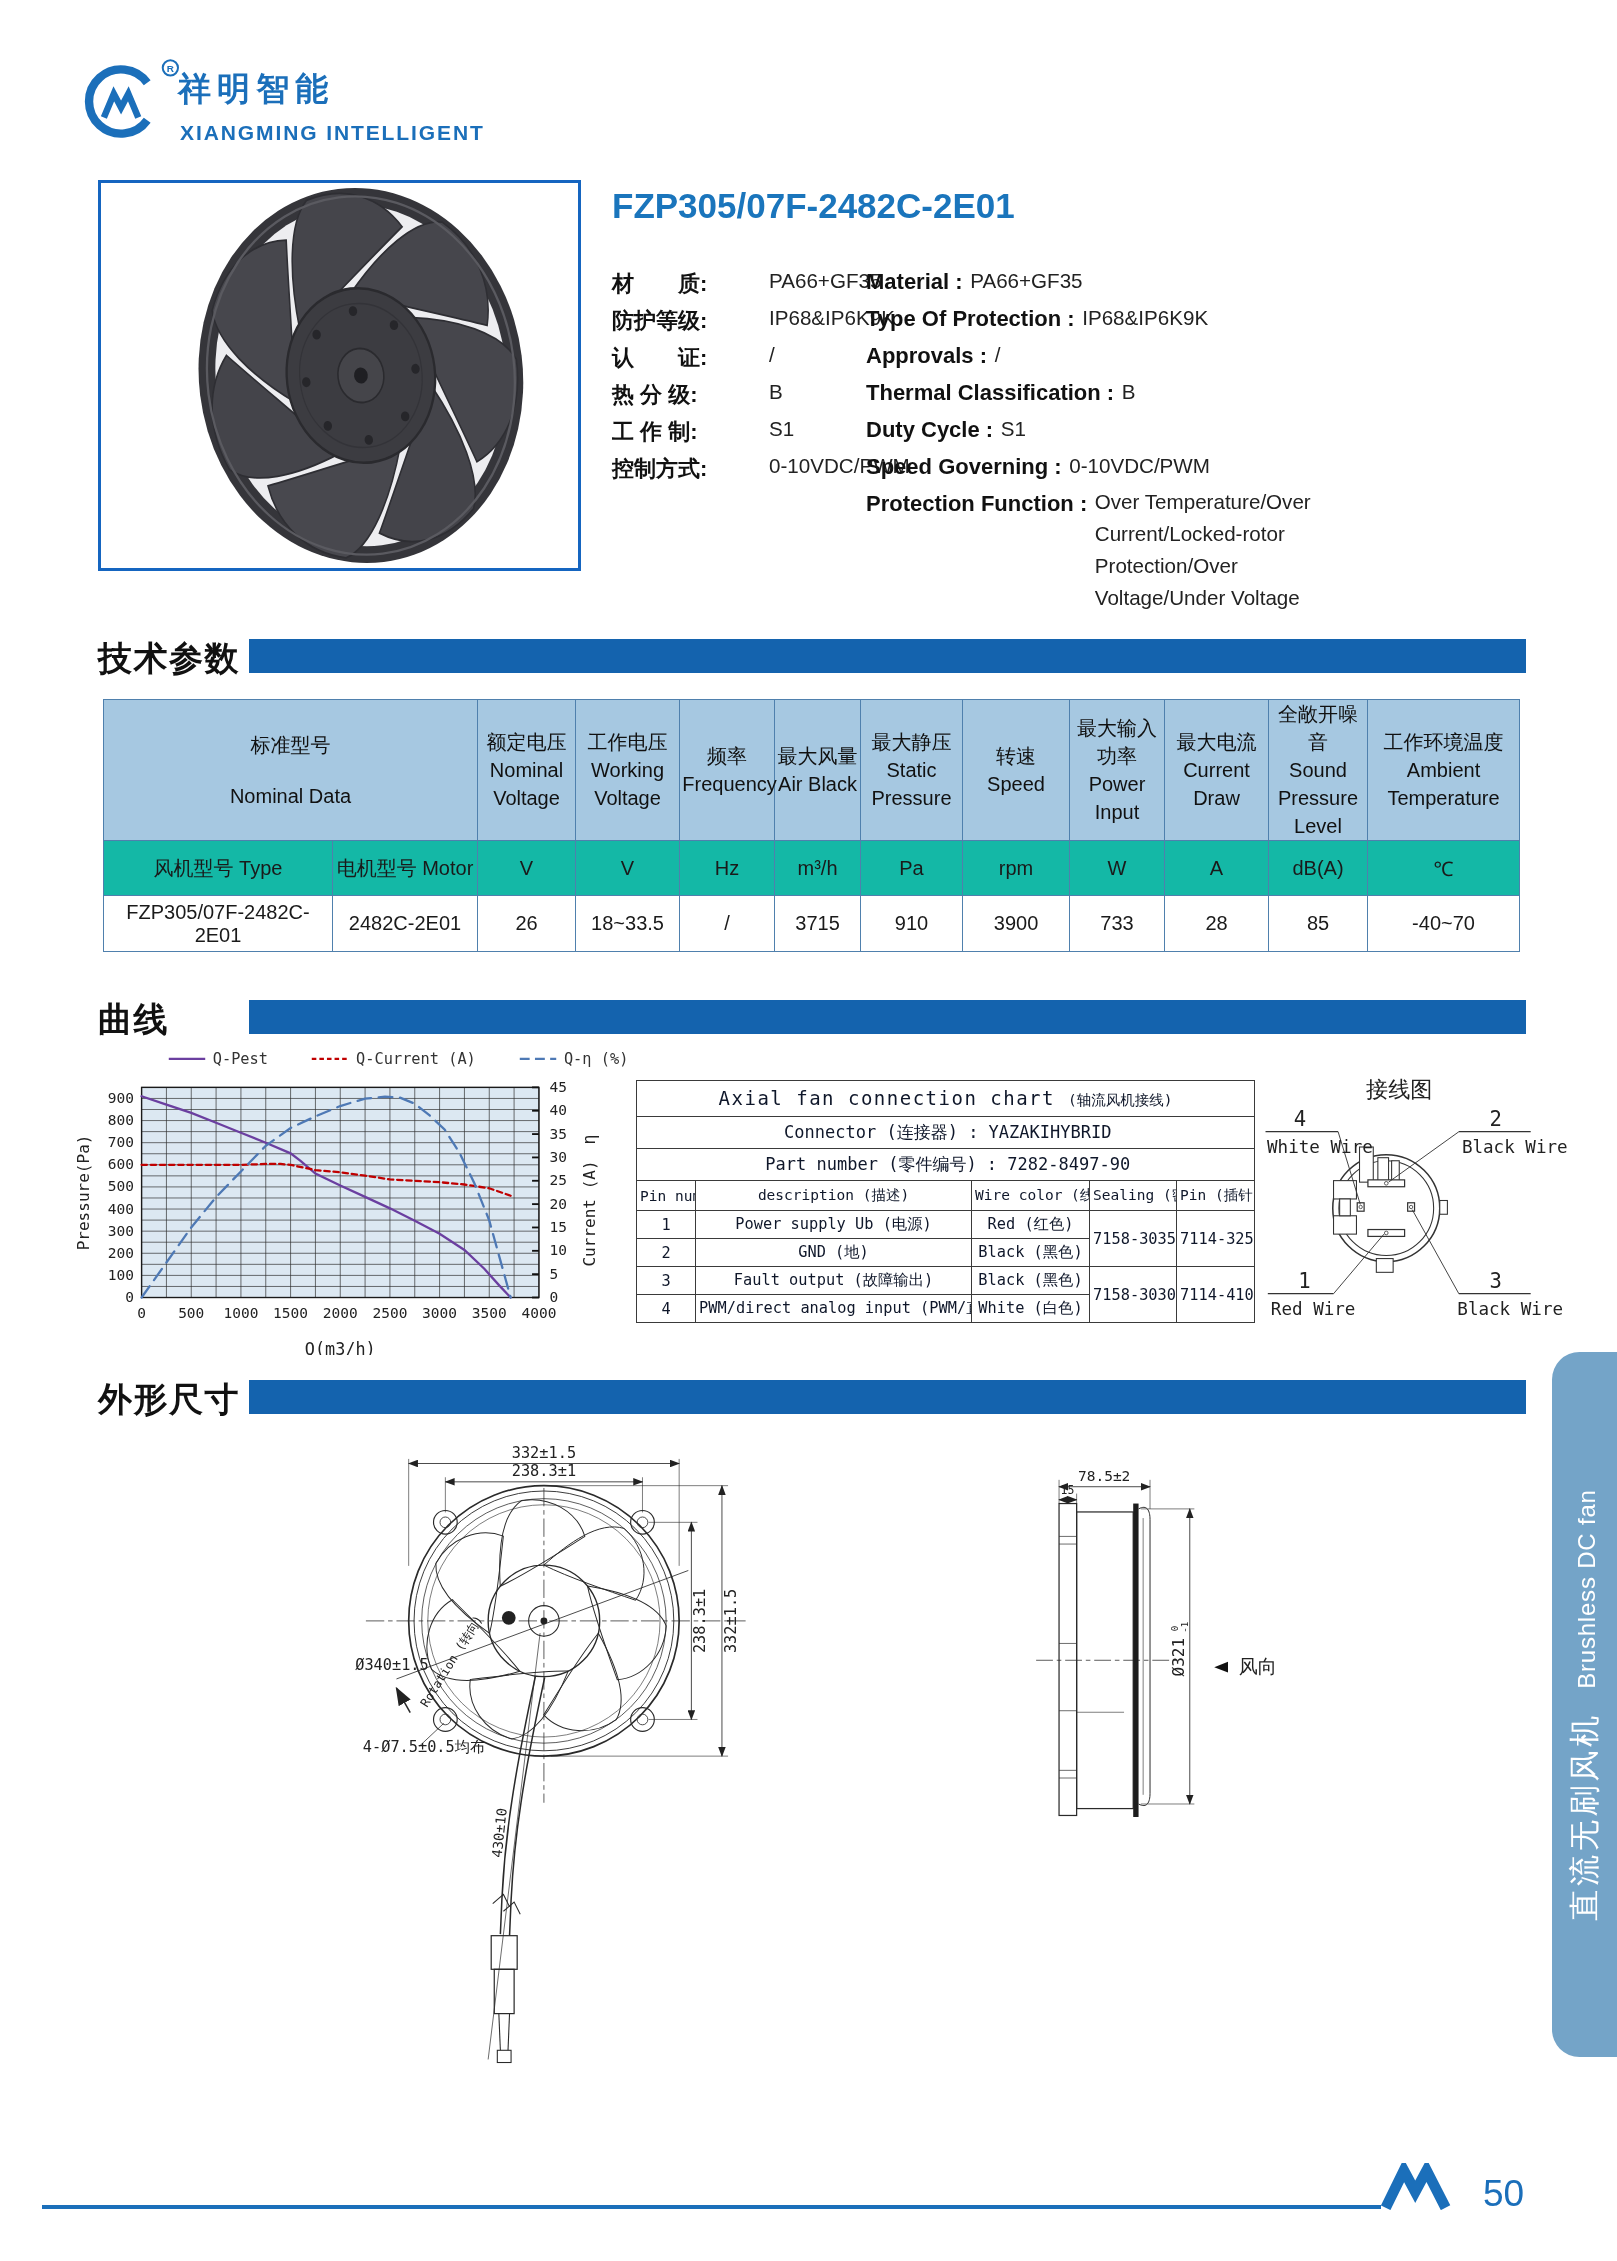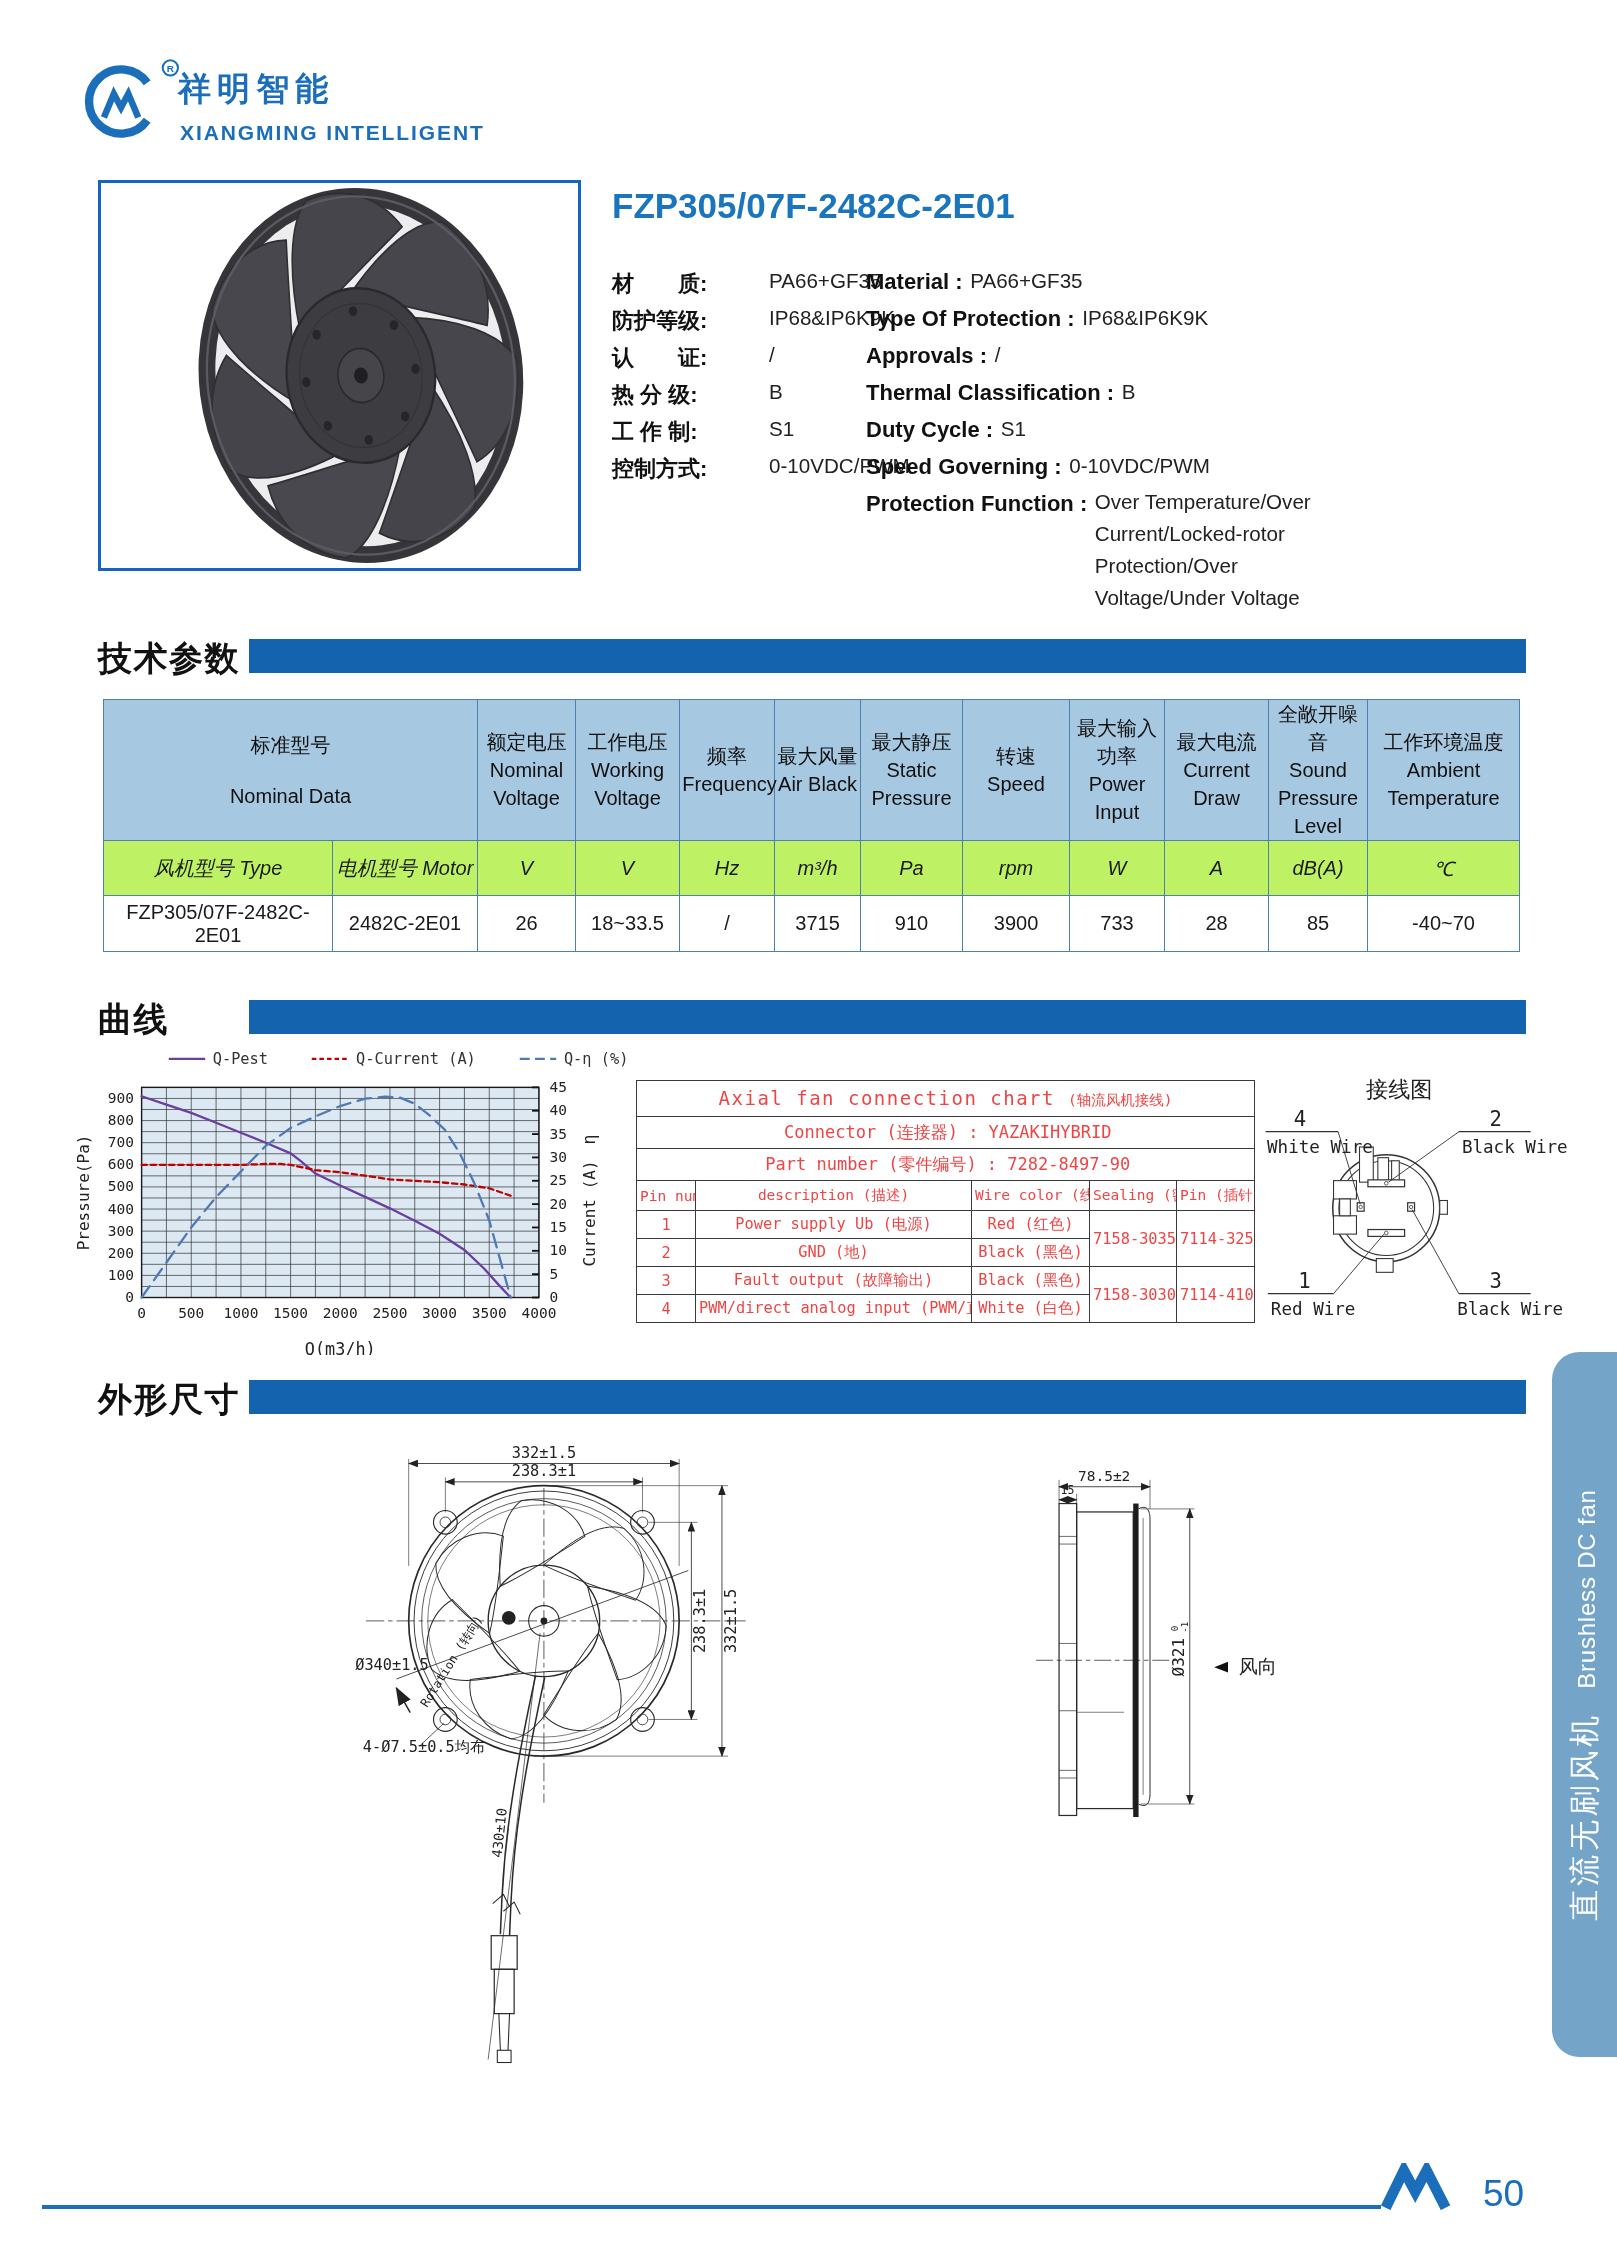--- a/index.html
+++ b/index.html
@@ -23,32 +23,32 @@
   .en-value.wrap{display:inline-block;width:252px;vertical-align:top;line-height:32px;margin-top:-4.6px;}
   
   .sec{position:absolute;left:98px;width:1427px;height:35px;}
   .sec-title{position:absolute;left:0;top:-1.5px;font-size:34px;font-weight:bold;color:#111;letter-spacing:1.5px;}
   .sec-bar{position:absolute;left:151px;top:1.5px;width:1277px;height:34px;background:#1463ae;}
   
   .tech-table{position:absolute;left:103px;top:699px;width:1417px;border-collapse:collapse;table-layout:fixed;
               border:1.5px solid #2f6cab;font-size:20px;}
   .tech-table td{border:0.8px solid #4f80ad;text-align:center;vertical-align:middle;padding:0 2.3px;}
   .tech-table .th{background:#a6c8e1;height:126px;line-height:28px;color:#111;}
-  .tech-table .unit{height:54px;background:#bef264;font-style:italic;}
+  .tech-table .unit{height:54px;background:#14b8a6;}
   .tech-table .val{height:55px;background:#fff;}
   .group-cell .g1{margin-bottom:23px;}
   
   .chart-legend{position:absolute;left:153px;top:1050px;width:489px;display:flex;justify-content:center;gap:42px;
                 font-family:"DejaVu Sans Mono",monospace;font-size:15.3px;color:#333;align-items:center;}
   .leg-item{display:flex;align-items:center;gap:6.1px;}
   #curve-svg{position:absolute;left:69px;top:1049px;}
   #curve-svg text{font-family:"DejaVu Sans Mono",monospace;fill:#222;}
   
   .conn-table{position:absolute;left:636px;top:1080px;width:618px;border-collapse:collapse;table-layout:fixed;
-              font-family:"DejaVu Sans Mono",monospace;color:#ef4444;}
+              font-family:"DejaVu Sans Mono",monospace;color:#0f172a;}
   .conn-table td{border:1.1px solid #3a3a3a;text-align:center;vertical-align:middle;padding:0 3.1px;overflow:hidden;white-space:nowrap;}
   .ct-title{height:35px;font-size:19px;letter-spacing:1.5px;}
   .ct-cn{font-size:14.5px;letter-spacing:0;}
   .ct-line{height:31px;font-size:17px;text-align:center;padding-left:7.6px !important;}
   .ct-head td{height:29px;font-size:14.5px;}
   .ct-row td{height:27px;font-size:15.3px;}
   
   .draw-svg text{font-family:"DejaVu Sans Mono",monospace;fill:#222;}
   .draw-svg line,.draw-svg path,.draw-svg circle,.draw-svg rect,.draw-svg polyline{vector-effect:none;}
   

